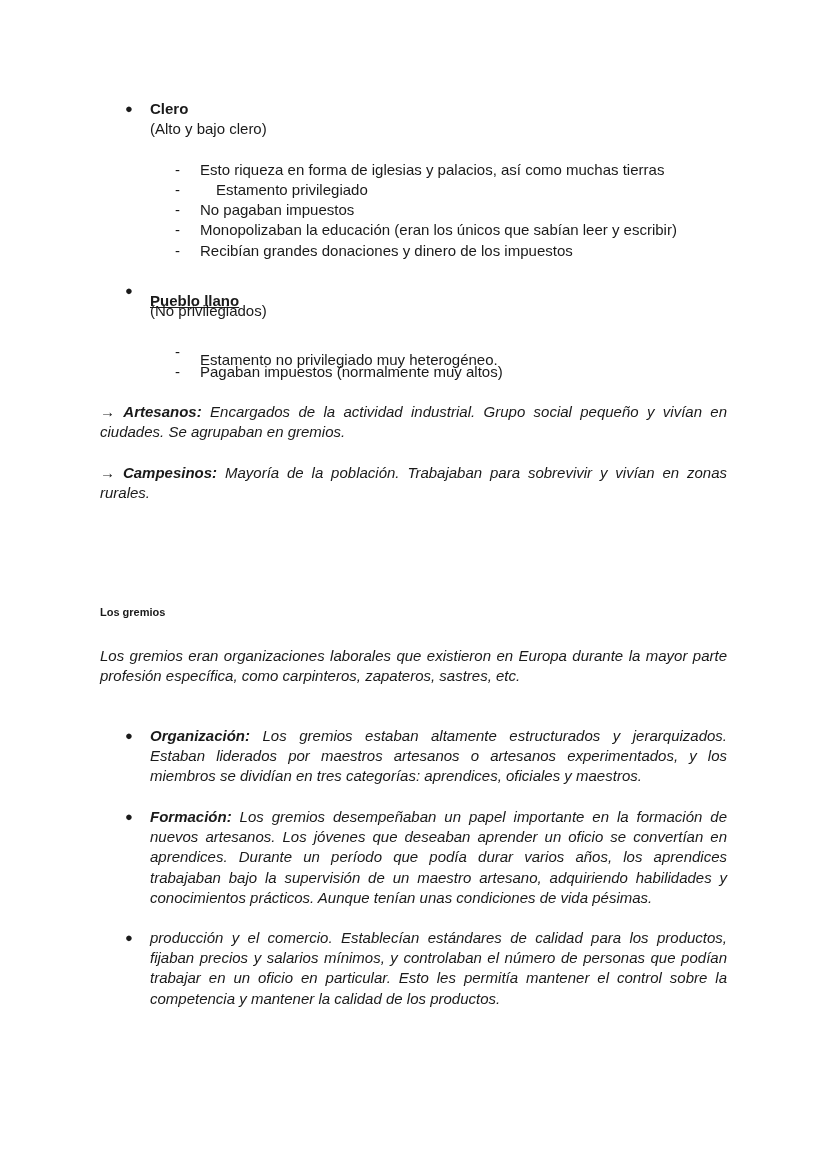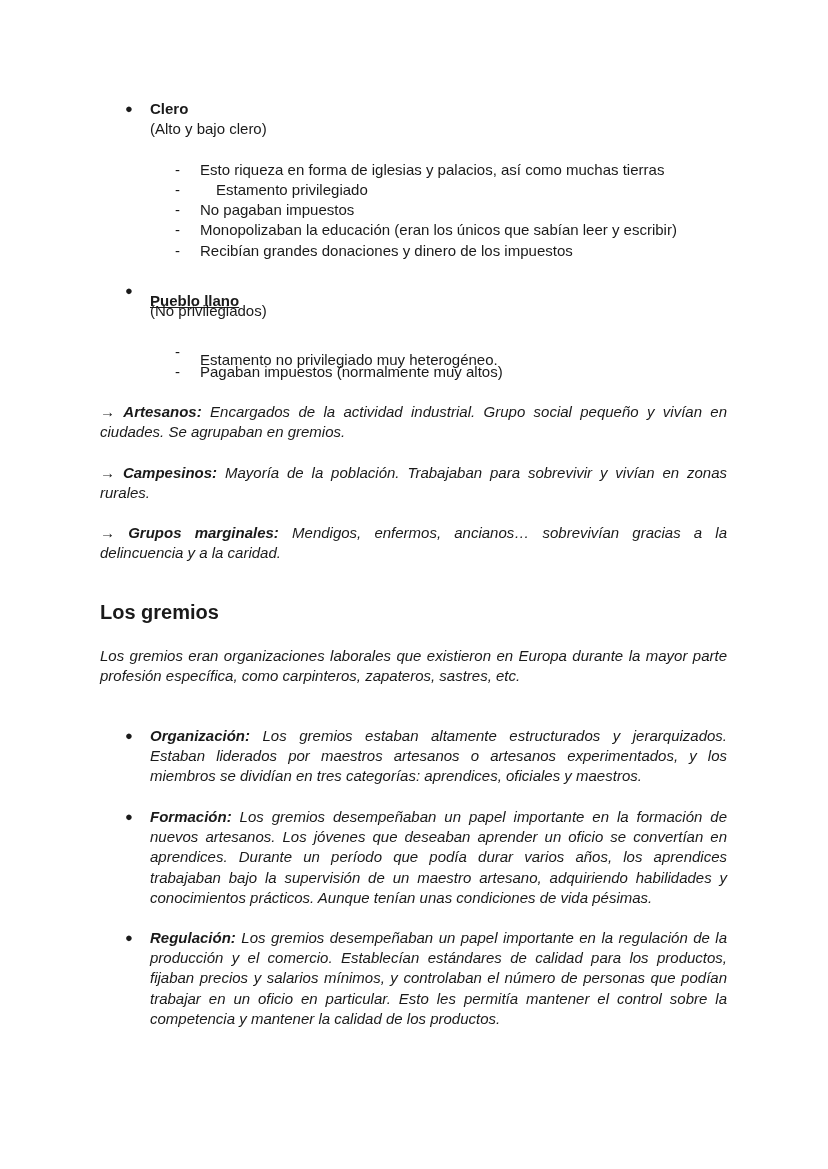--- a/index.html
+++ b/index.html
@@ -6,21 +6,21 @@
   body { width:828px; height:1169px; position:relative; overflow:hidden;
          font-family:"Liberation Sans", sans-serif; color:#1a1a1a; font-size:15px; }
   .page { position:absolute; left:0; top:0; width:828px; height:1169px; }
   .line { position:absolute; white-space:nowrap; line-height:20px; }
   .bullet { position:absolute; font-size:13px; line-height:20px; }
   .dash { position:absolute; line-height:20px; }
   b { font-weight:bold; }
   .just { position:absolute; text-align:justify; line-height:20.2px;font-style:italic; }
   .just .row { display:block; text-align:justify; text-align-last:justify; height:20.2px; }
   .just .row.last { text-align-last:left; }
-  h2 { margin:0; position:absolute; font-size:20px; font-weight:bold; line-height:22px;text-align:right; }
+  h2 { margin:0; position:absolute; font-size:11px; font-weight:bold; line-height:22px;text-align:right; }
 </style>
 </head>
 <body>
 
 <div class="page">
 
   <div>
     <span class="bullet" style="left:125px;top:99px;">●</span>
     <span class="line" style="left:150px;top:99px;font-weight:bold;">Clero</span>
     <span class="line" style="left:150px;top:119px;">(Alto y bajo clero)</span>
@@ -53,24 +53,20 @@
   <div class="just" style="left:100px;top:402px;width:627px;">
     <span class="row"><span>→</span> <b>Artesanos:</b> <span>Encargados de la actividad industrial. Grupo social pequeño y vivían en</span></span>
     <span class="row last">ciudades. Se agrupaban en gremios.</span>
   </div>
 
   <div class="just" style="left:100px;top:463px;width:627px;">
     <span class="row"><span>→</span> <b>Campesinos:</b> <span>Mayoría de la población. Trabajaban para sobrevivir y vivían en zonas</span></span>
     <span class="row last">rurales.</span>
   </div>
 
-  <div class="just" style="left:100px;top:523px;width:627px;">
-    <span class="row"><span>→</span> <b>Grupos marginales:</b> <span>Mendigos, enfermos, ancianos… sobrevivían gracias a la</span></span>
-    <span class="row last">delincuencia y a la caridad.</span>
-  </div>
 
   <h2 style="left:100px;top:601px;">Los gremios</h2>
 
   <div class="just" style="left:100px;top:646px;width:627px;">
     <span class="row">Los gremios eran organizaciones laborales que existieron en Europa durante la mayor parte</span>
     <span class="row last">profesión específica, como carpinteros, zapateros, sastres, etc.</span>
   </div>
 
   <span class="bullet" style="left:125px;top:726px;">●</span>
   <div class="just" style="left:150px;top:726px;width:577px;">
@@ -83,20 +79,19 @@
   <div class="just" style="left:150px;top:807px;width:577px;">
     <span class="row"><b>Formación:</b> <span>Los gremios desempeñaban un papel importante en la formación de</span></span>
     <span class="row">nuevos artesanos. Los jóvenes que deseaban aprender un oficio se convertían en</span>
     <span class="row">aprendices. Durante un período que podía durar varios años, los aprendices</span>
     <span class="row">trabajaban bajo la supervisión de un maestro artesano, adquiriendo habilidades y</span>
     <span class="row last">conocimientos prácticos. Aunque tenían unas condiciones de vida pésimas.</span>
   </div>
 
   <span class="bullet" style="left:125px;top:928px;">●</span>
   <div class="just" style="left:150px;top:928px;width:577px;">
-    <span class="row"><b>Regulación:</b> <span>Los gremios desempeñaban un papel importante en la regulación de la</span></span>
     <span class="row">producción y el comercio. Establecían estándares de calidad para los productos,</span>
     <span class="row">fijaban precios y salarios mínimos, y controlaban el número de personas que podían</span>
     <span class="row">trabajar en un oficio en particular. Esto les permitía mantener el control sobre la</span>
     <span class="row last">competencia y mantener la calidad de los productos.</span>
   </div>
 
 </div>
 
 </body></html>

